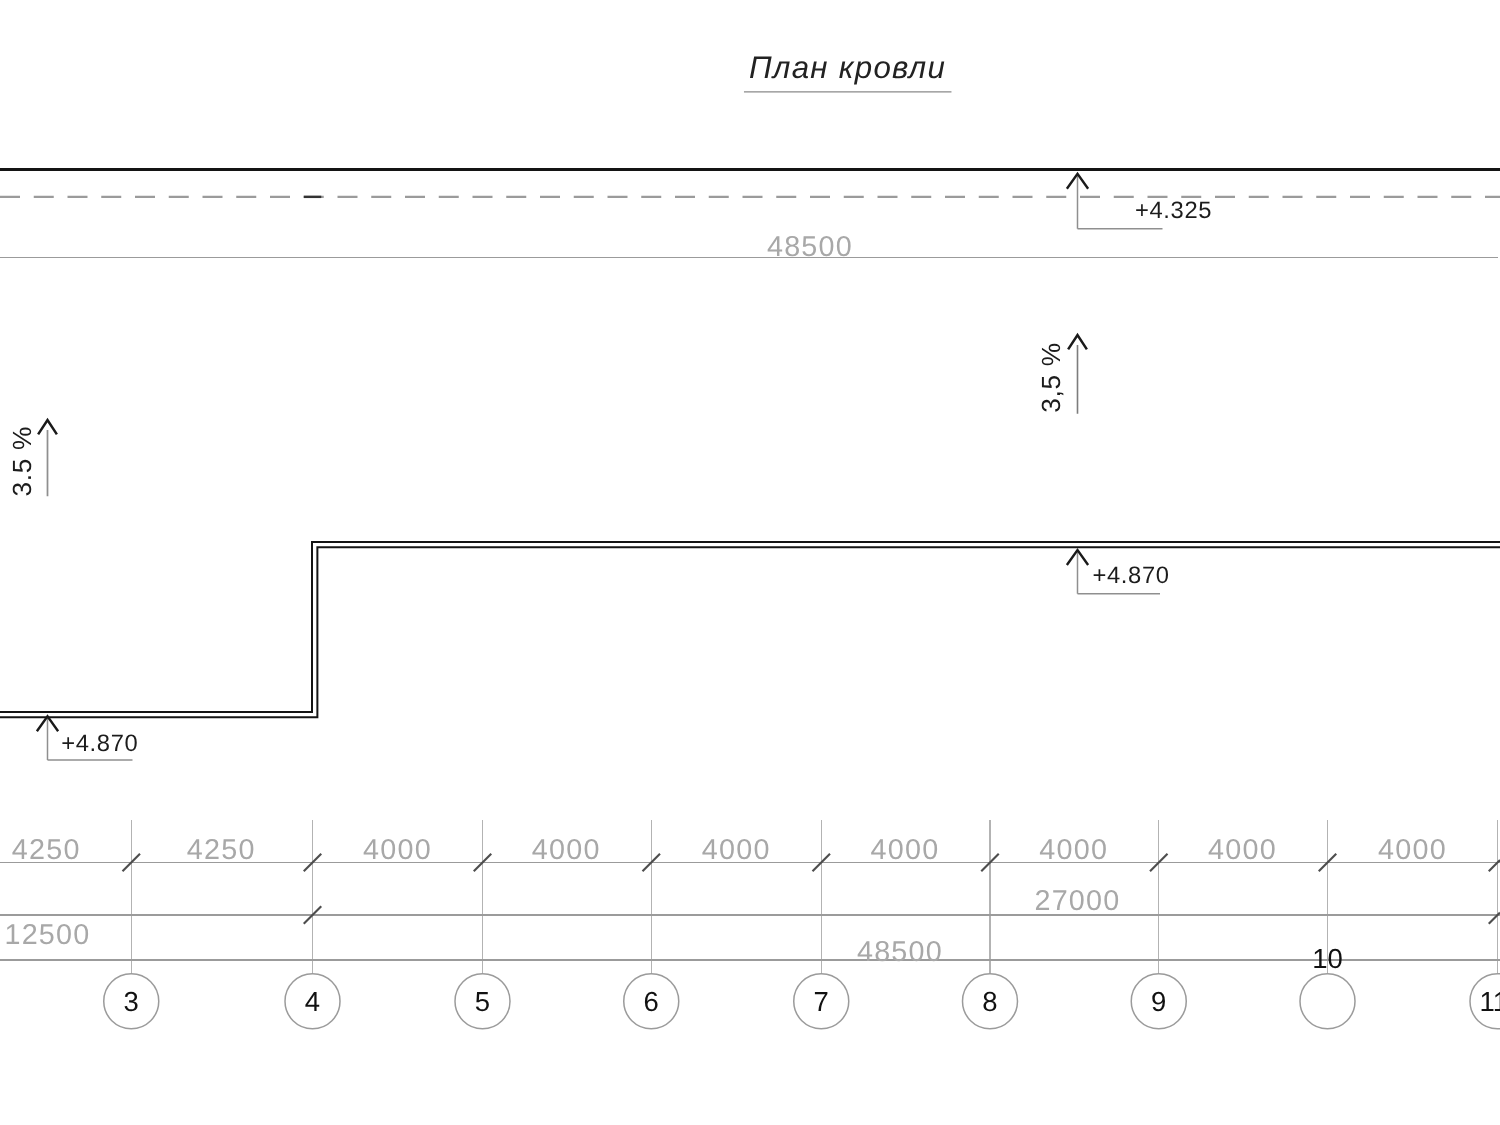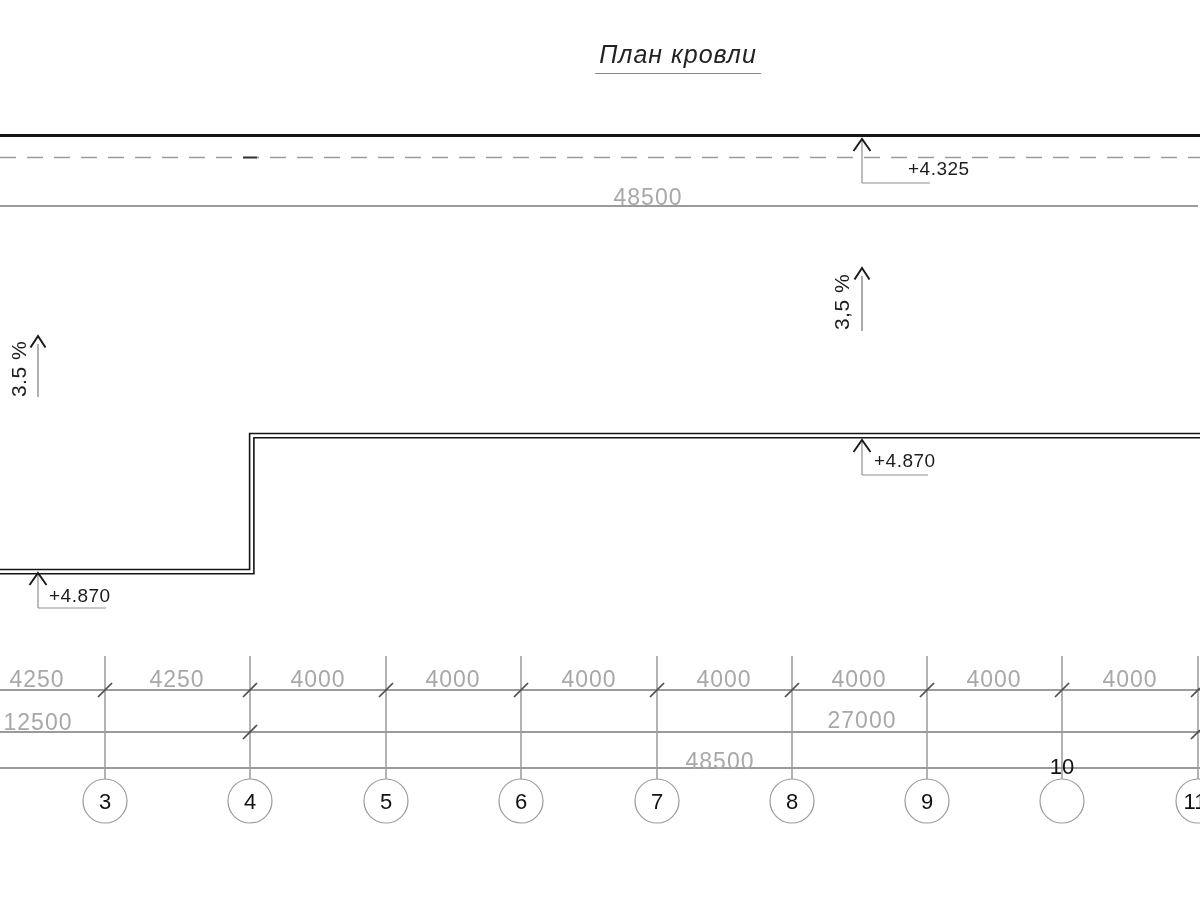--- a/index.html
+++ b/index.html
@@ -141,21 +141,21 @@
   <div class="abs dim-text" style="left:37px;   top:666px;">4250</div>
   <div class="abs dim-text" style="left:177px;  top:666px;">4250</div>
   <div class="abs dim-text" style="left:318px;  top:666px;">4000</div>
   <div class="abs dim-text" style="left:453px;  top:666px;">4000</div>
   <div class="abs dim-text" style="left:589px;  top:666px;">4000</div>
   <div class="abs dim-text" style="left:724px;  top:666px;">4000</div>
   <div class="abs dim-text" style="left:859px;  top:666px;">4000</div>
   <div class="abs dim-text" style="left:994px;  top:666px;">4000</div>
   <div class="abs dim-text" style="left:1130px; top:666px;">4000</div>
 
-  <div class="abs dim-text" style="left:38px;  top:709px;">12500</div>
+  <div class="abs dim-text" style="left:38px;  top:734px;">12500</div>
   <div class="abs dim-text" style="left:862px; top:707px;">27000</div>
 
   <div class="abs dim-text" style="left:720px; top:748px;">48500</div>
 
   <div class="abs axis-label" style="left:105px;  top:789px;">3</div>
   <div class="abs axis-label" style="left:250px;  top:789px;">4</div>
   <div class="abs axis-label" style="left:386px;  top:789px;">5</div>
   <div class="abs axis-label" style="left:521px;  top:789px;">6</div>
   <div class="abs axis-label" style="left:657px;  top:789px;">7</div>
   <div class="abs axis-label" style="left:792px;  top:789px;">8</div>

